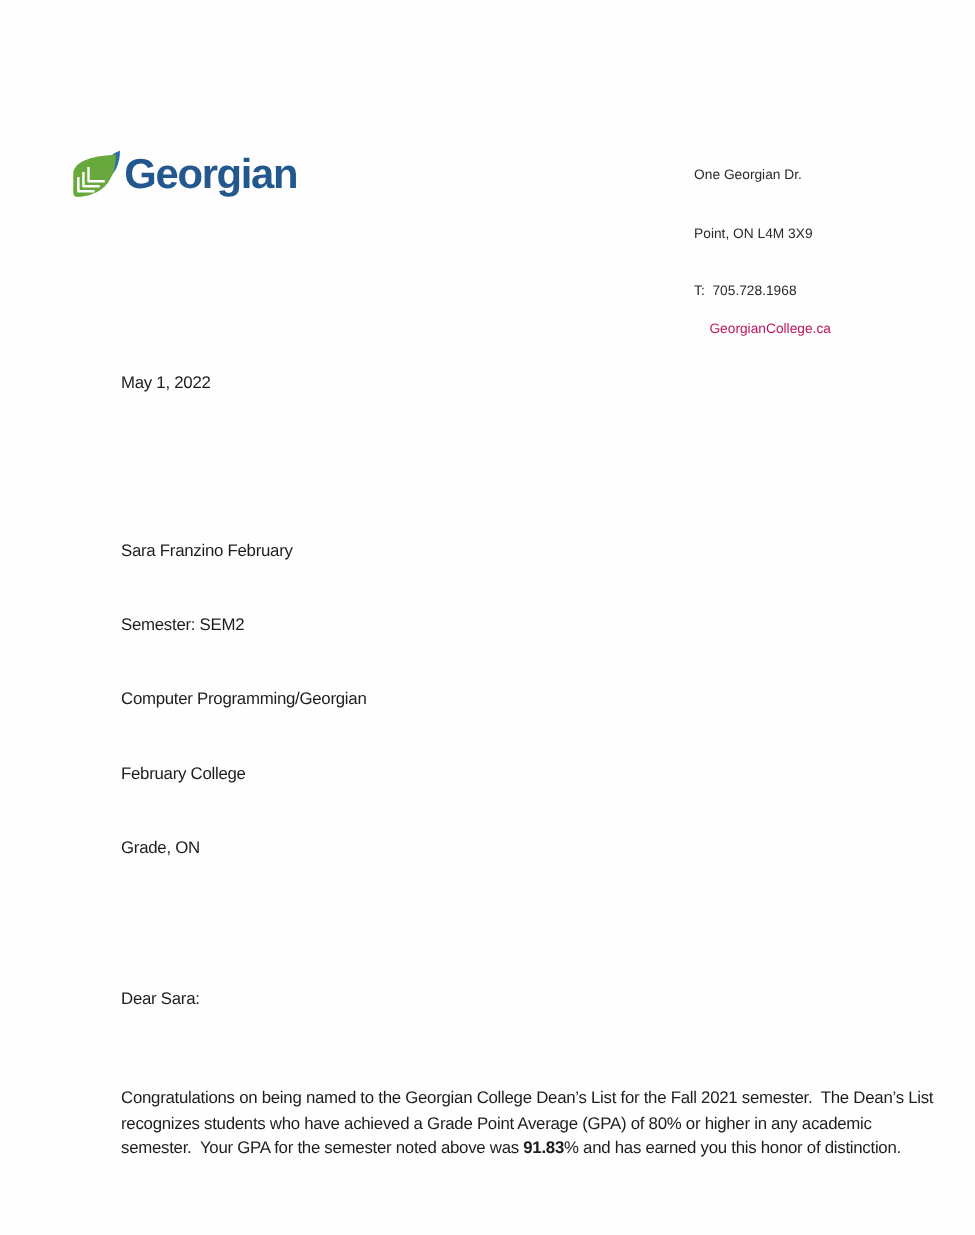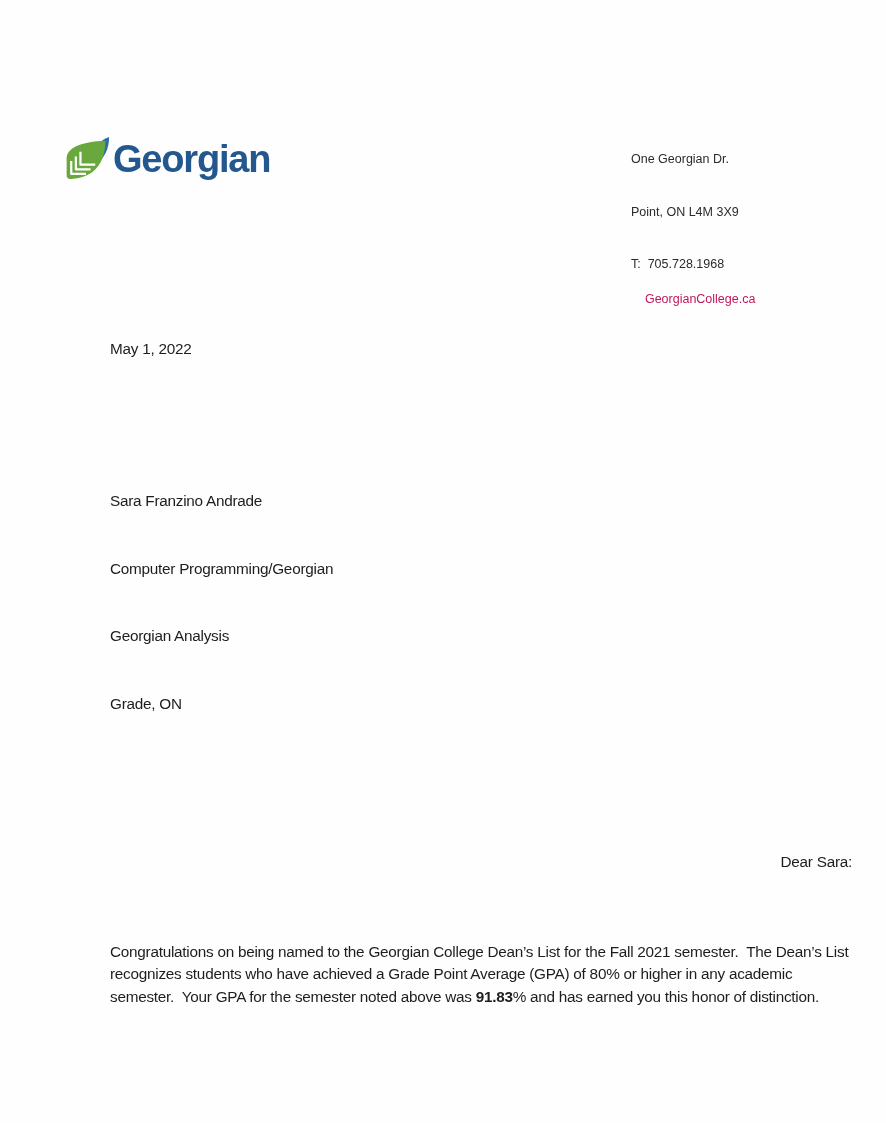--- a/index.html
+++ b/index.html
@@ -37,21 +37,21 @@
   }
 
   
   .letter-body {
     position: absolute; left: 110px; top: 293px; width: 742px;
     font-size: 15.3px; line-height: 22.5px;
     letter-spacing: -0.25px;
     white-space: pre-wrap;
   }
   .recipient { margin-top: 17px; }
-  .salutation { margin-top: 23px; text-align: right; }
+  .salutation { margin-top: 3px; }
   .para { }
   .gpa { font-weight: 700; }
 </style>
 </head>
 <body>
 
 <div class="page">
 
   <div class="logo">
     <svg class="leaf" viewBox="0 0 52 52" xmlns="http://www.w3.org/2000/svg">
@@ -68,23 +68,24 @@
     <div>One Georgian Dr.</div>
     <div>Point, ON L4M 3X9</div>
     <div>T:  705.728.1968</div>
     <a class="website">GeorgianCollege.ca</a>
   </div>
 
   <div class="letter-body">
     <div class="date">May 1, 2022</div>
 
     <div class="recipient">
-      <div>Sara Franzino Andrade</div>
+      <div>Sara Franzino February</div>
+      <div>Semester: SEM2</div>
       <div>Computer Programming/Georgian</div>
-      <div>Georgian Analysis</div>
+      <div>February College</div>
       <div>Grade, ON</div>
     </div>
 
     <div class="salutation">Dear Sara:</div>
 
     <p class="para"><span>Congratulations on being named to the Georgian College Dean’s List for the Fall 2021 semester.  The Dean’s List recognizes students who have achieved a Grade Point Average (GPA) of 80% or higher in any academic semester.  Your GPA for the semester noted above was </span><span class="gpa">91.83</span><span>% and has earned you this honor of distinction.</span></p>
 
     
 
     

